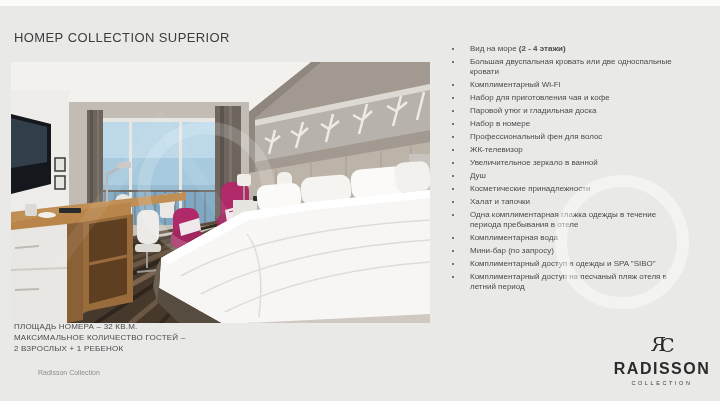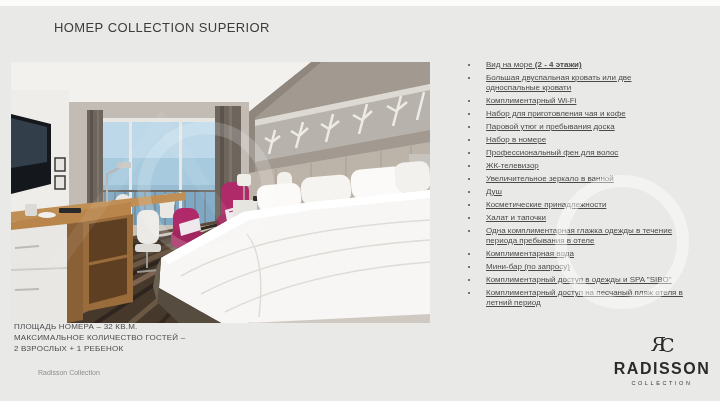--- a/index.html
+++ b/index.html
@@ -4,35 +4,35 @@
 <style>
   html,body{margin:0;padding:0;}
   body{
     width:720px;height:401px;position:relative;overflow:hidden;
     background:#e9e9e8;
     font-family:"Liberation Sans", sans-serif;
     color:#4a4a4a;
   }
   .topstrip{position:absolute;left:0;top:0;width:720px;height:6px;background:#fbfbfa;}
   .slide-title{
-    position:absolute;left:14px;top:11px;
-    font-size:13px;letter-spacing:.4px;color:#3d3d3d;font-weight:400;margin-left:40px;
+    position:absolute;left:14px;top:21px;
+    font-size:13px;letter-spacing:.4px;color:#3d3d3d;font-weight:400;
   }
   .photo{
     position:absolute;left:11px;top:62px;width:419px;height:261px;
     background:#cfc9c2;overflow:hidden;
   }
   .photo svg{display:block;}
   .amenities{
     position:absolute;left:450px;top:44px;width:250px;
   }
   .amenities h2{
     margin:0 0 8px 0;font-size:8px;font-weight:400;color:#454545;letter-spacing:.2px;
   }
-  .amenities ul{list-style:none;margin:16px;padding:0;text-decoration:underline;}
+  .amenities ul{list-style:none;margin:0;padding:0;}
   .amenities li{
     position:relative;padding-left:20px;margin:0 0 3px 0;
     font-size:8px;line-height:10px;color:#4b4b4b;max-width:204px;
   }
   .amenities li .dot{
     position:absolute;left:2px;top:4px;width:2px;height:2px;border-radius:50%;
     background:#4b4b4b;
   }
   .amenities li b{font-weight:700;}
   .room-info{
@@ -267,21 +267,21 @@
     <path d="M40,210 L150,60 L250,210" fill="none" stroke="#ffffff" stroke-width="14" opacity="0.07"></path>
   </svg>
 </div>
 
 <div class="amenities">
   <ul>
     <li><span class="dot"></span><span>Вид на море </span><b>(2 - 4 этажи)</b></li>
     <li><span class="dot"></span><span>Большая двуспальная кровать или две односпальные кровати</span></li>
     <li><span class="dot"></span><span>Комплиментарный Wi-Fi</span></li>
     <li><span class="dot"></span><span>Набор для приготовления чая и кофе</span></li>
-    <li><span class="dot"></span><span>Паровой утюг и пребывания доска</span></li>
+    <li><span class="dot"></span><span>Паровой утюг и гладильная доска</span></li>
     <li><span class="dot"></span><span>Набор в номере</span></li>
     <li><span class="dot"></span><span>Профессиональный фен для волос</span></li>
     <li><span class="dot"></span><span>ЖК-телевизор</span></li>
     <li><span class="dot"></span><span>Увеличительное зеркало в ванной</span></li>
     <li><span class="dot"></span><span>Душ</span></li>
     <li><span class="dot"></span><span>Косметические принадлежности</span></li>
     <li><span class="dot"></span><span>Халат и тапочки</span></li>
     <li><span class="dot"></span><span>Одна комплиментарная глажка одежды в течение периода пребывания в отеле</span></li>
     <li><span class="dot"></span><span>Комплиментарная вода</span></li>
     <li><span class="dot"></span><span>Мини-бар (по запросу)</span></li>

